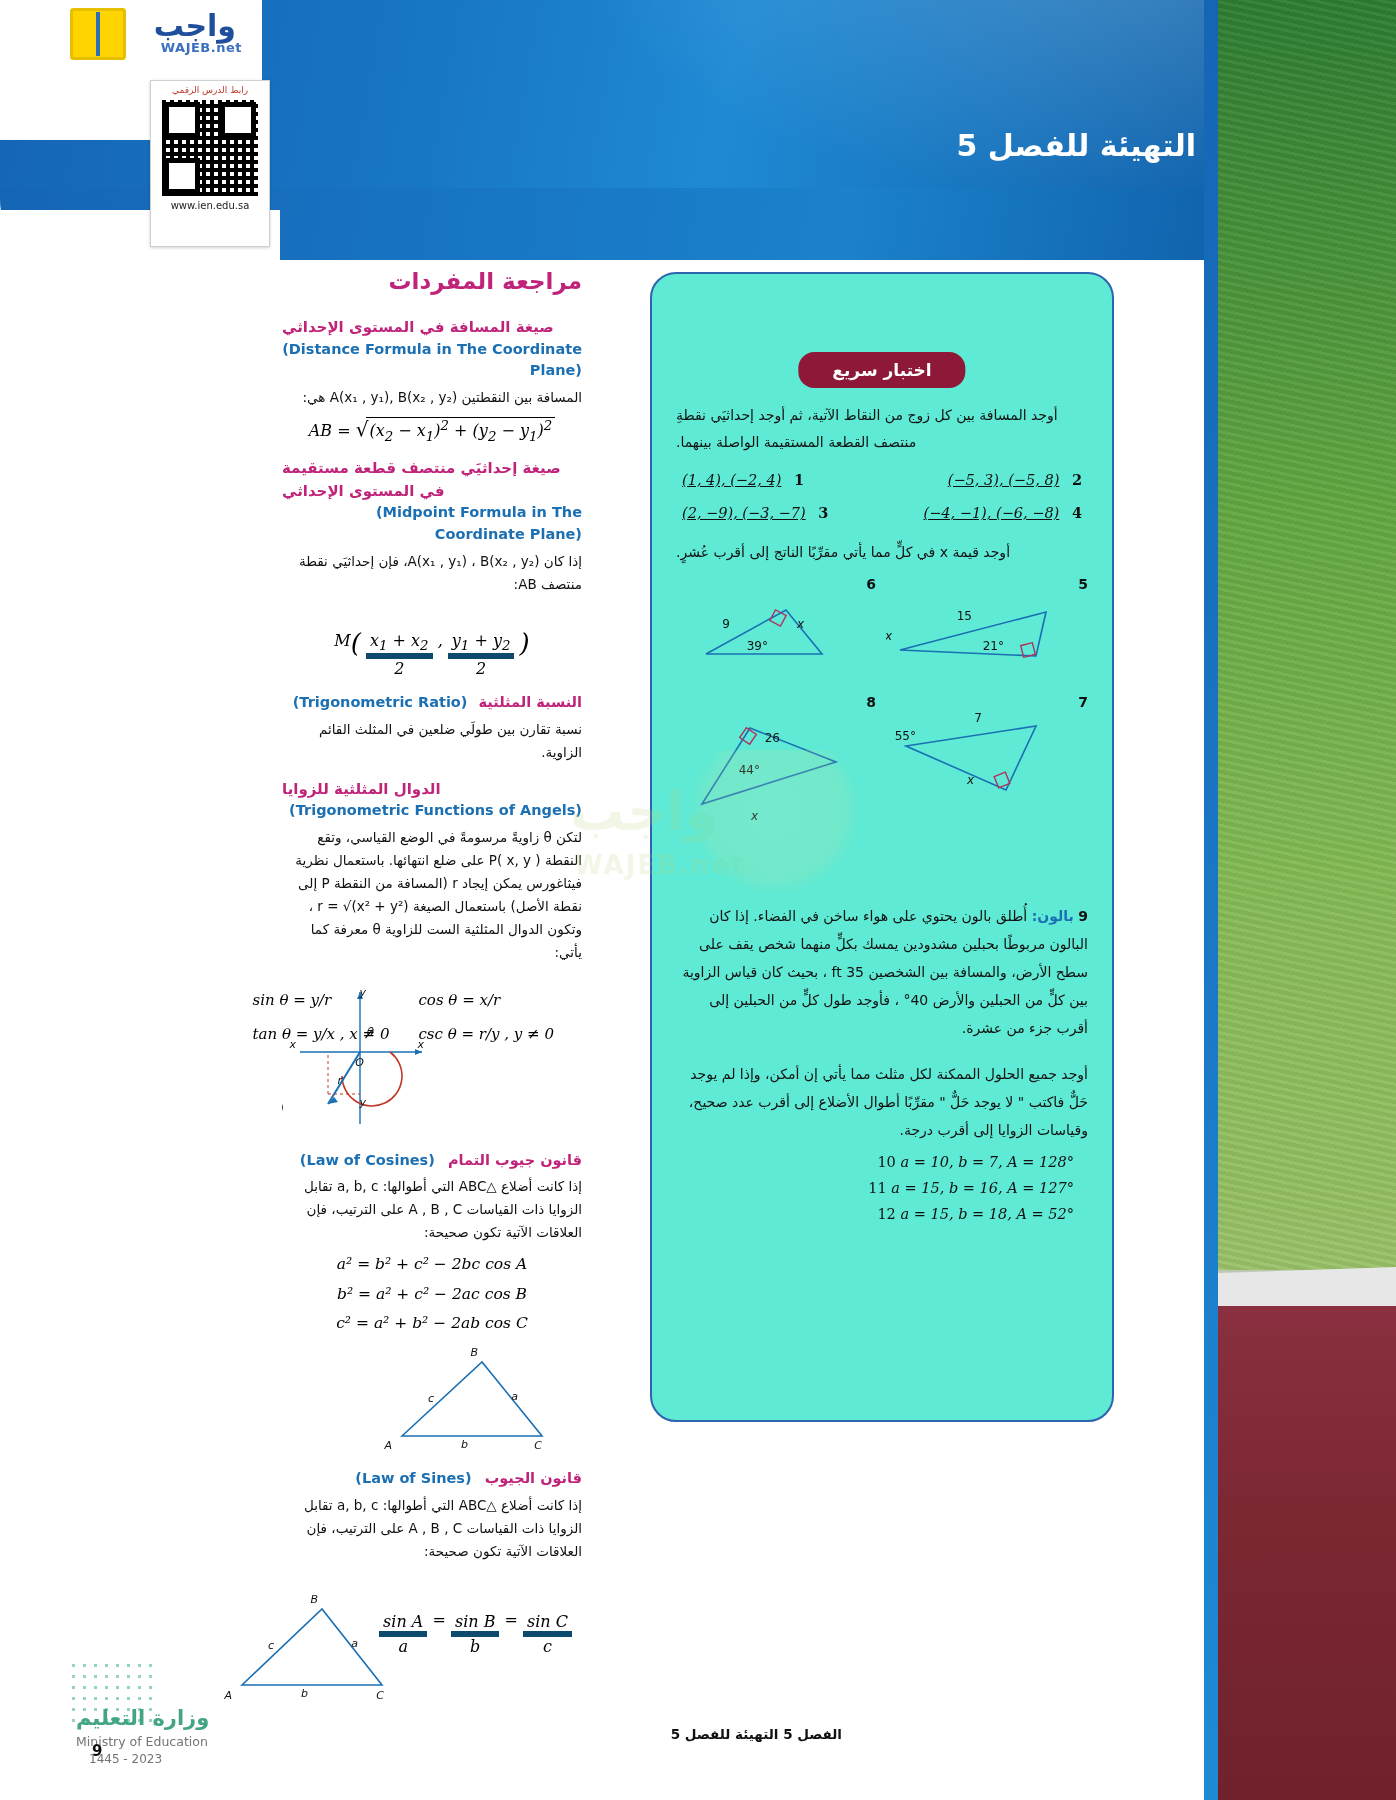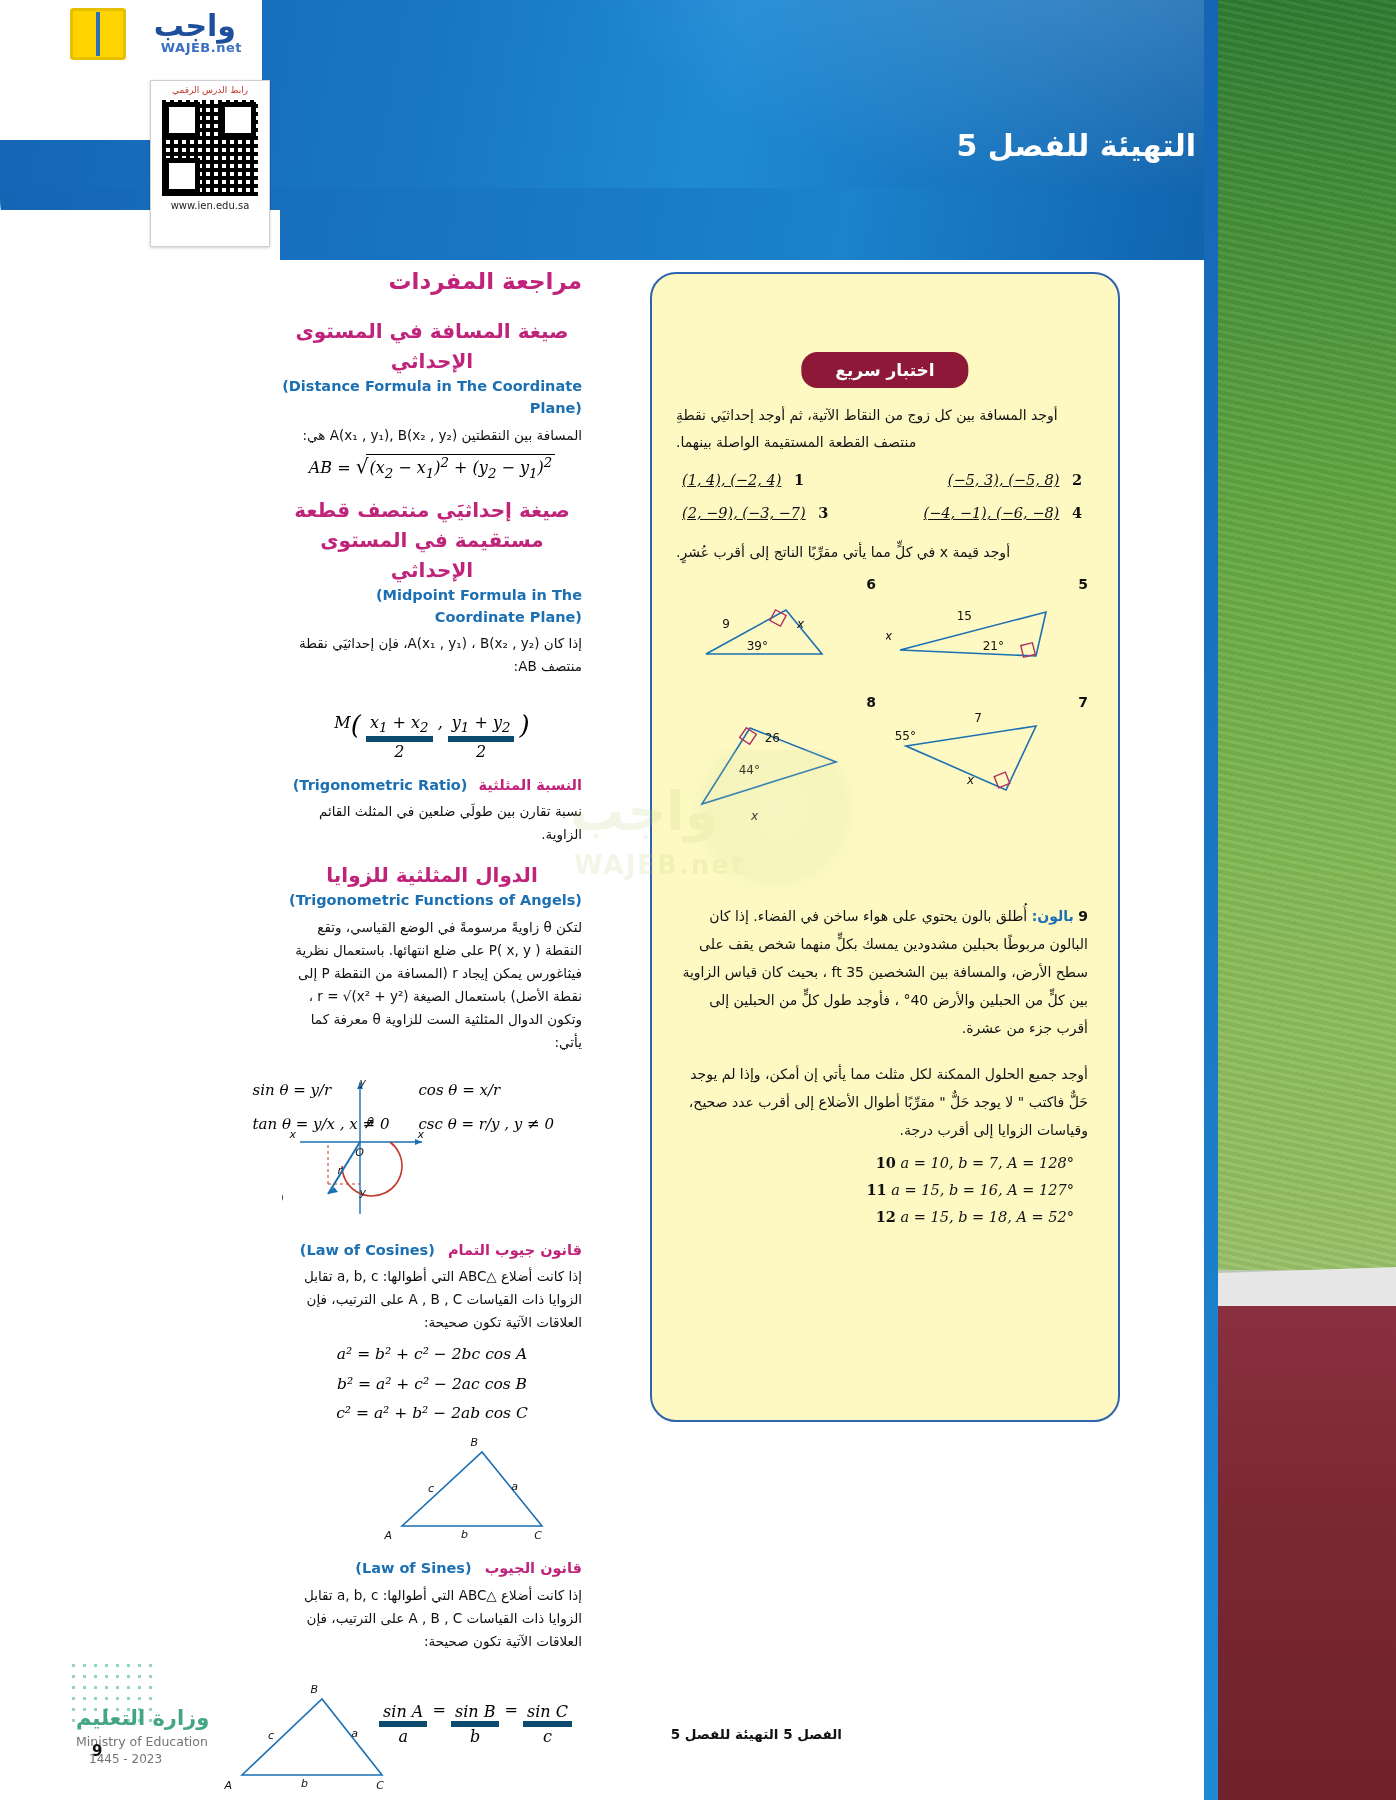--- a/index.html
+++ b/index.html
@@ -102,59 +102,59 @@
   .photo-strip .dirt{
     position:absolute;left:14px;top:1306px;right:0;bottom:0;
     background:linear-gradient(180deg,#8a3040,#7c2833 40%,#6f222c 100%);
   }
   
   .left-col{position:absolute;left:282px;top:268px;width:300px;direction:rtl;}
   h2.section-title{
     margin:0 0 22px 0;color:#c0247a;font-size:23px;font-weight:bold;text-align:right;
   }
   .term{margin-bottom:14px;}
-  .term .t-ar{color:#c0247a;font-weight:bold;font-size:20px;line-height:1.5;text-align:center;}
+  .term .t-ar{color:#c0247a;font-weight:bold;font-size:15px;line-height:1.5;text-align:left;}
   .term .t-en{color:#1b6fb3;font-weight:bold;font-size:14.5px;line-height:1.5;text-align:right;direction:ltr;}
   .term .t-en.rtlrow{direction:rtl;}
   .term .t-body{color:#111;font-size:13.5px;line-height:1.7;text-align:right;margin-top:4px;}
   .formula{text-align:center;font-family:"DejaVu Serif","Liberation Serif",serif;font-style:italic;font-size:16px;margin:8px 0;direction:ltr;}
   .formula .frac{display:inline-block;vertical-align:middle;text-align:center;font-style:italic;}
   .formula .frac .num{display:block;border-bottom:6px solid #0c4a6e;padding:0 4px;margin-top:27px;}
   .formula .frac .den{display:block;padding:0 4px;}
   .sqrt{display:inline-block;border-top:1px solid #000;padding:0 3px;margin-left:-2px;}
   .trig-list{direction:ltr;font-family:"DejaVu Serif","Liberation Serif",serif;font-style:italic;font-size:15px;line-height:2.0;}
   .trig-list td{padding-right:26px;white-space:nowrap;}
   .axes-fig{margin-top:6px;}
   .law-fig{margin:6px auto 2px auto;display:block;}
   .eq-block{direction:ltr;font-family:"DejaVu Serif","Liberation Serif",serif;font-style:italic;font-size:15.5px;line-height:1.9;text-align:center;}
   
   .panel{
     position:absolute;left:650px;top:272px;width:460px;height:1146px;
-    border:2px solid #2e63ad;border-radius:26px;background:#fef9c3;padding-left:6px;
+    border:2px solid #2e63ad;border-radius:26px;background:#5eead4;
   }
   .panel-badge{
     position:absolute;left:50%;transform:translateX(-50%);top:78px;
     background:#8e1838;color:#fff;font-size:17px;font-weight:bold;
     padding:8px 34px;border-radius:16px;white-space:nowrap;
   }
   .panel-body{
     position:absolute;left:24px;top:128px;width:412px;direction:rtl;color:#111;
   }
   .q-text{font-size:14px;line-height:1.9;text-align:left;}
   .q-row{display:flex;justify-content:space-between;margin:16px 6px 0 6px;font-family:"DejaVu Serif",serif;font-size:14.5px;}
   .q-item{direction:rtl;white-space:nowrap;}
   .q-num{font-weight:bold;}
   .q-math{direction:ltr;display:inline-block;margin-right:8px;font-style:italic;text-decoration:underline;}
   .tri-grid{position:relative;height:320px;margin-top:6px;}
   .tri-label{position:absolute;font-weight:bold;font-size:14px;}
   .para{font-size:14px;line-height:2.0;text-align:right;margin-top:10px;}
   .bullet-num{font-weight:bold;}
   .highlight-blue{color:#1b6fb3;font-weight:bold;}
   .ans-line{direction:ltr;text-align:right;font-family:"DejaVu Serif",serif;font-style:italic;font-size:14.5px;margin:10px 14px 0 0;}
-  .ans-line .n{font-style:normal;font-weight:bold;margin-left:10px;text-align:center;}
+  .ans-line .n{font-style:normal;font-weight:normal;margin-left:10px;text-align:center;}
   
   .watermark{
     position:absolute;left:540px;top:740px;width:360px;height:210px;opacity:.18;pointer-events:none;
   }
   .watermark .wm-text{
     position:absolute;left:30px;top:40px;font-size:54px;font-weight:bold;color:#b9cf7c;
     font-family:"DejaVu Sans",sans-serif;
   }
   .watermark .wm-sub{
     position:absolute;left:34px;top:110px;font-size:26px;font-weight:bold;color:#b9cf7c;letter-spacing:2px;

